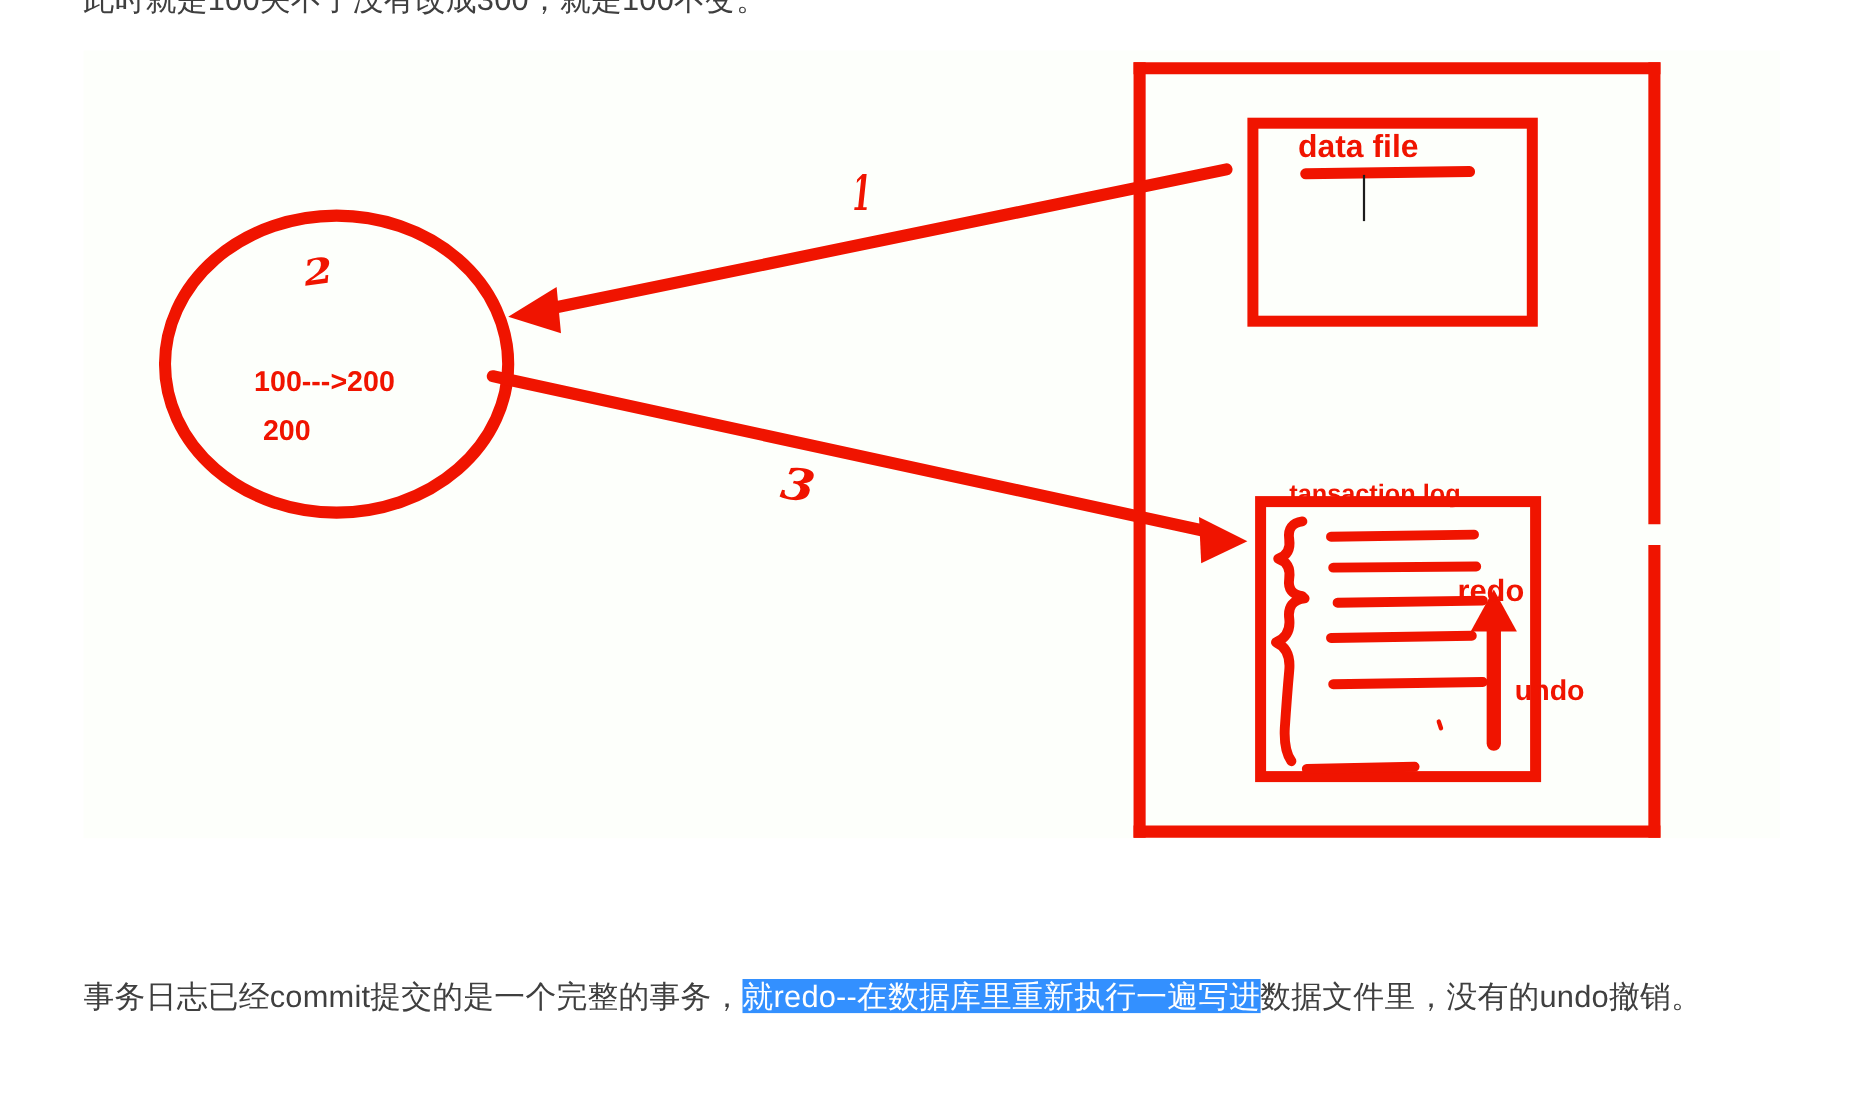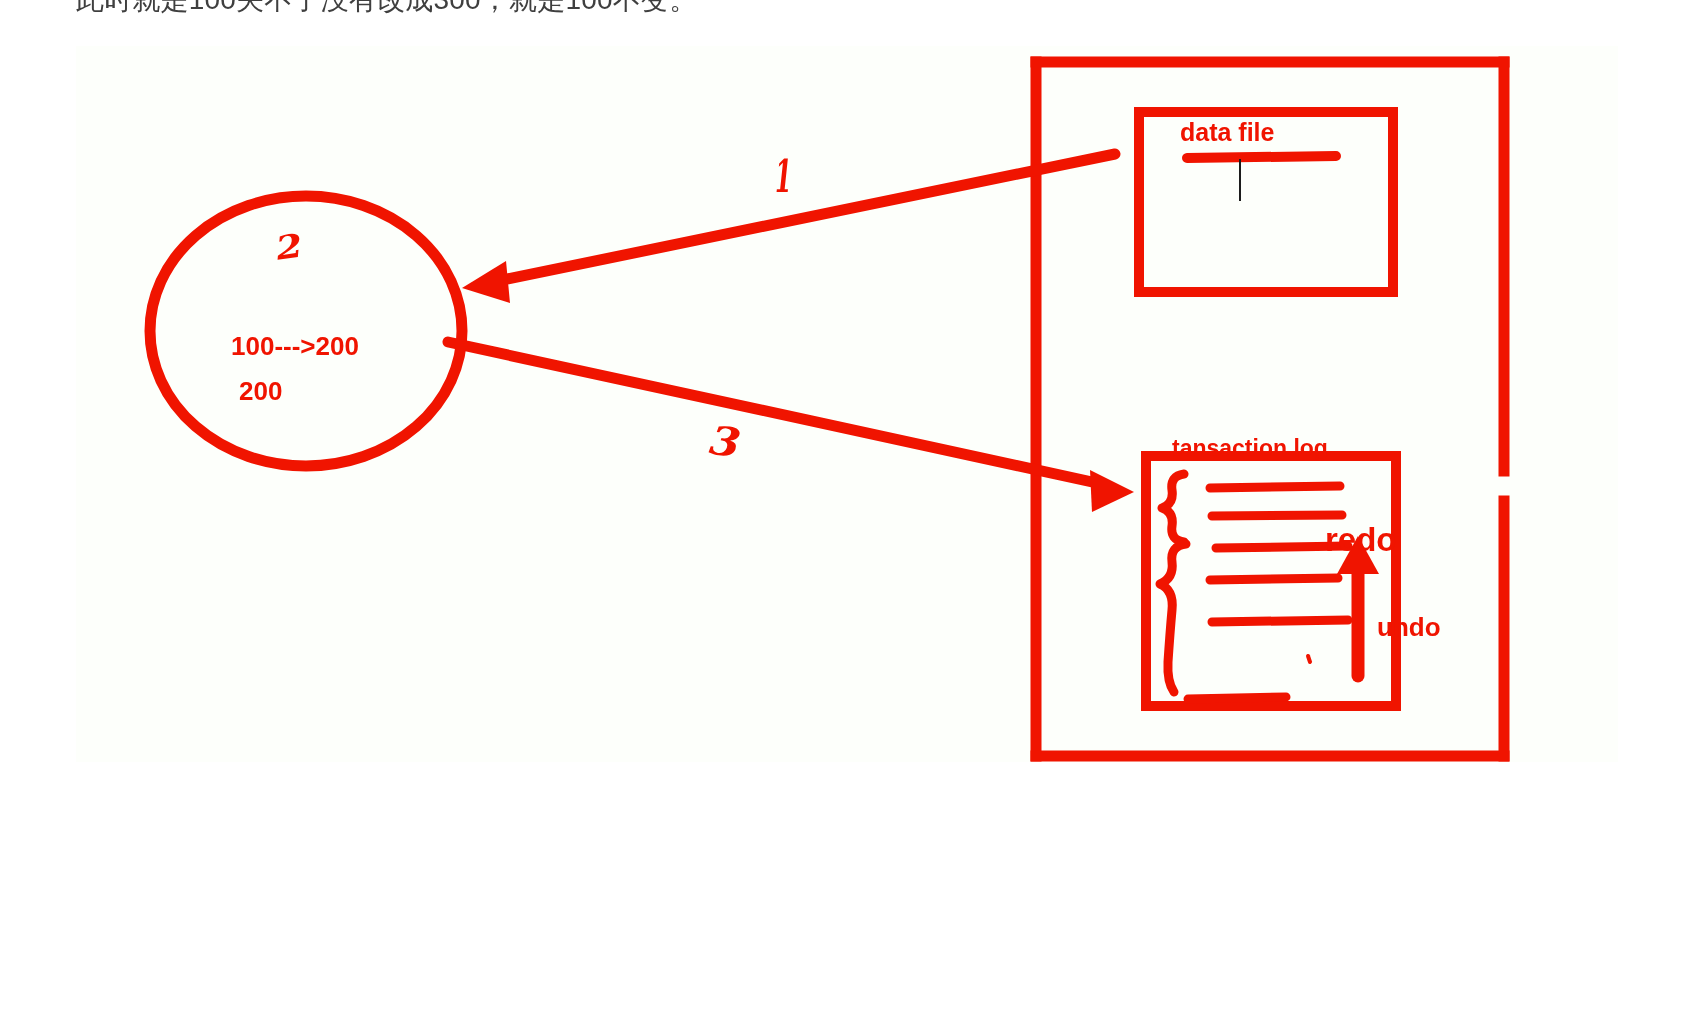--- a/index.html
+++ b/index.html
@@ -61,23 +61,23 @@
   }
 
   
   .lbl {
     position: absolute;
     color: #f01400;
     font-weight: bold;
     font-family: "Liberation Sans", "DejaVu Sans", sans-serif;
     white-space: nowrap;
   }
-  .lbl-datafile   { left: 1104px; top:  72px; font-size: 25px; }
+  .lbl-datafile   { left: 1104px; top:  72px; font-size: 29px; }
   .lbl-translog   { left: 1096px; top: 389px; font-size: 23px; }
-  .lbl-redo       { left: 1249px; top: 475px; font-size: 33px; }
+  .lbl-redo       { left: 1249px; top: 475px; font-size: 28px; }
   .lbl-undo       { left: 1285px; top: 566px; font-size: 26px; margin-left: 16px; }
   .lbl-value1     { left: 155px;  top: 285px; font-size: 26px; }
   .lbl-value2     { left: 163px;  top: 330px; font-size: 26px; }
 
   
   .hand {
     position: absolute;
     color: #f01400;
     font-family: "DejaVu Serif", serif;
     font-weight: bold;
@@ -184,14 +184,17 @@
 
     <span class="hand hand-3">3</span>
 
     <div class="caret"></div>
 
     <svg class="cursor-ic" viewBox="0 0 20 30">
       <path d="M 2 1 L 2 23 L 7.5 18 L 11 27 L 14.5 25.5 L 11 17 L 17.5 16.5 Z" fill="#ffffff" stroke="#1c1c1c" stroke-width="1.6" stroke-linejoin="round"></path>
     </svg>
   </div>
 
+  <div class="para para-bottom">
+    <span>事务日志已经commit提交的是一个完整的事务，</span><span class="sel">就redo--在数据库里重新执行一遍写进</span><span>数据文件里，没有的undo撤销。</span>
+  </div>
 
 </div>
 
 </body></html>

